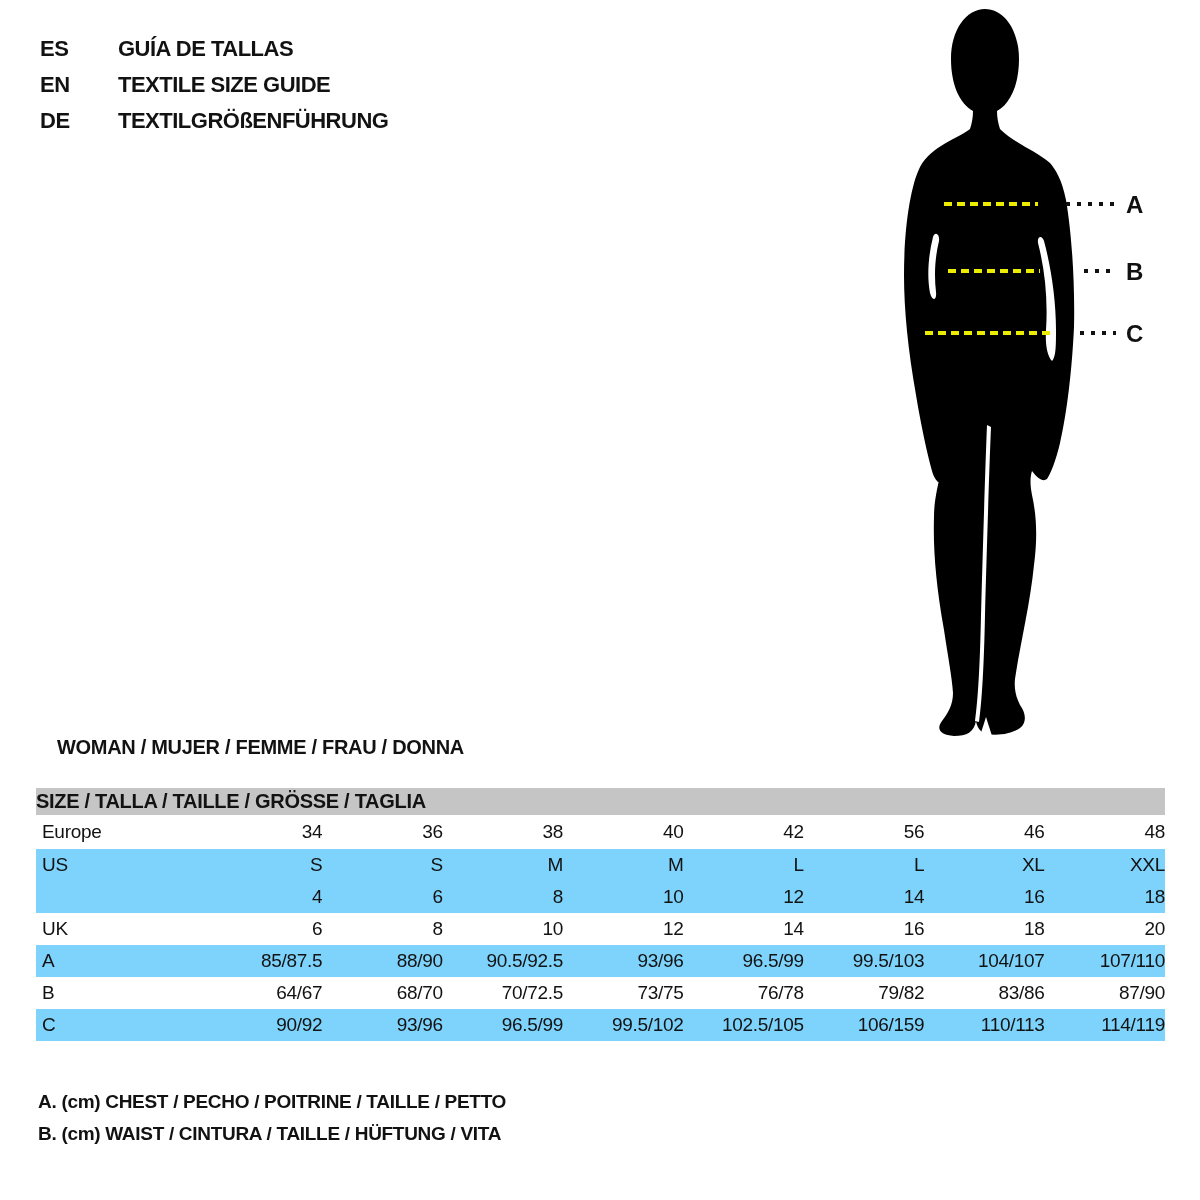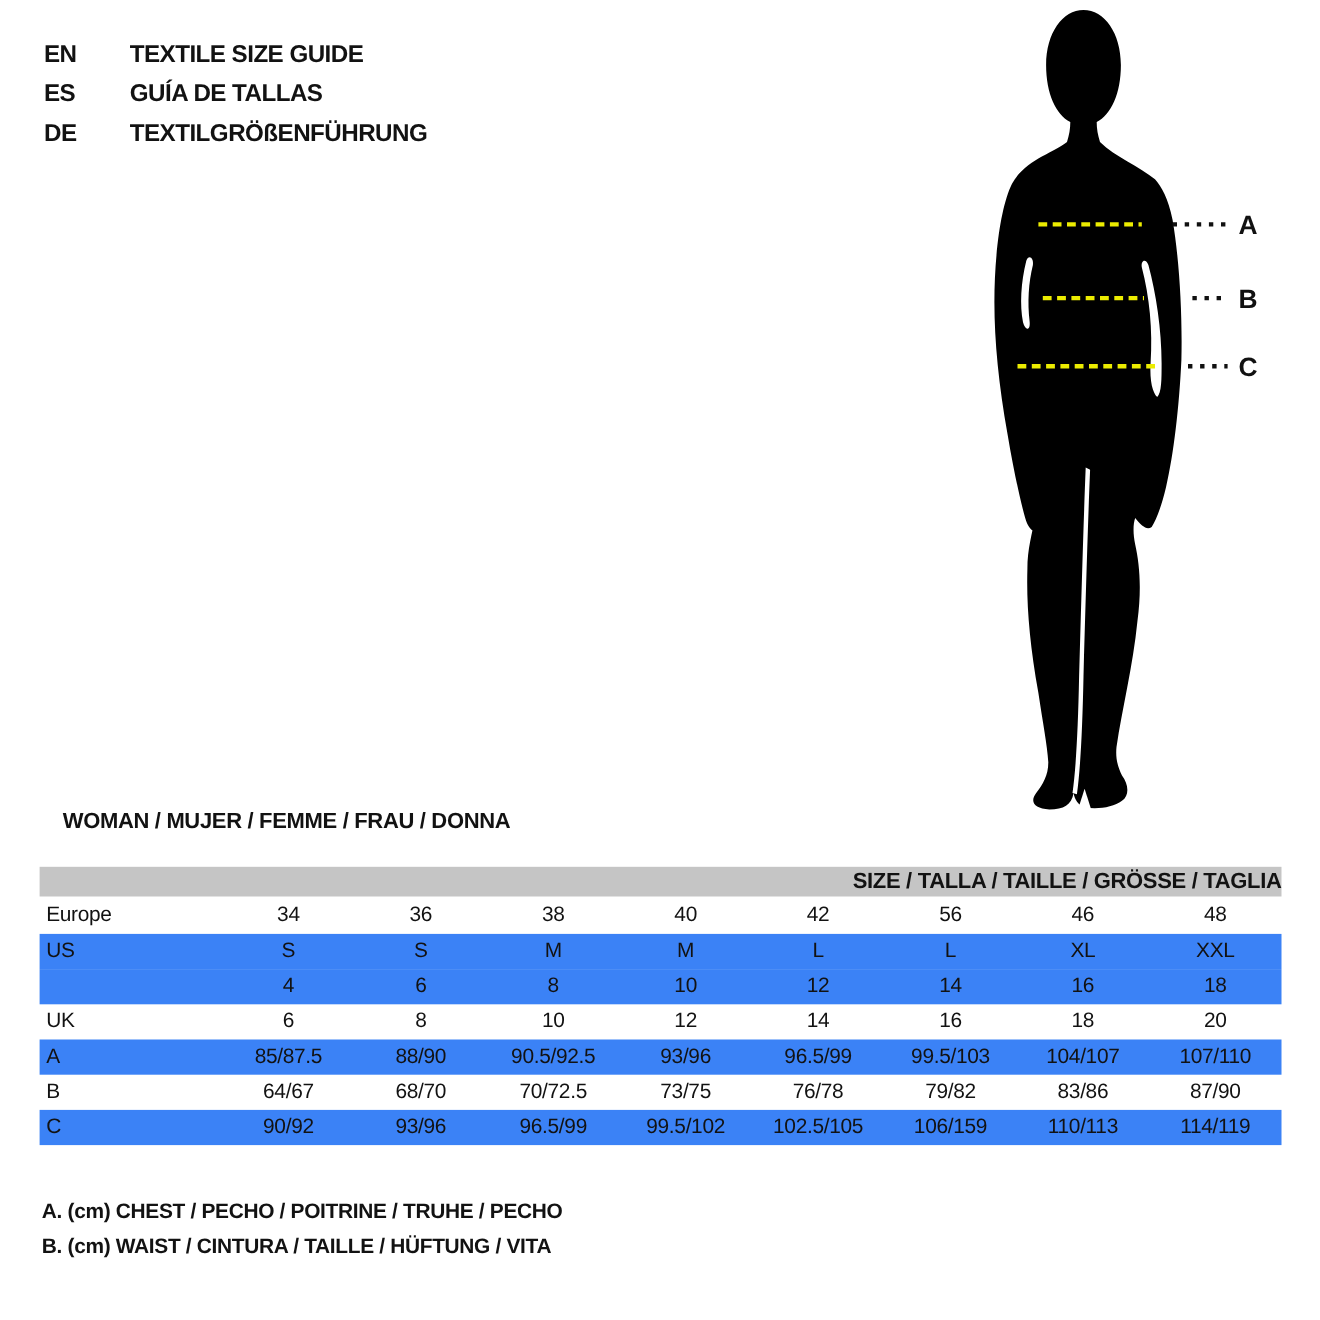--- a/index.html
+++ b/index.html
@@ -12,43 +12,43 @@
   .lang-row{display:flex;height:36px;align-items:center;}
   .lang-code{width:78px;font-size:22px;font-weight:bold;letter-spacing:-0.5px;}
   .lang-label{font-size:22px;font-weight:bold;letter-spacing:-0.5px;}
   
   .figure-wrap{position:absolute;left:870px;top:5px;width:290px;height:737px;}
   
   .section-title{position:absolute;left:57px;top:736px;font-size:20px;font-weight:bold;letter-spacing:-0.3px;}
   
   .size-table{position:absolute;left:36px;top:788px;width:1129px;}
   .thead{height:27px;line-height:27px;background:#c5c5c5;font-size:20px;font-weight:bold;
-         padding-left:12px;letter-spacing:-0.3px;text-align:right;}
+         padding-left:0;letter-spacing:-0.3px;}
   .trow{display:flex;height:32px;line-height:32px;font-size:19px;letter-spacing:-0.3px;}
   .trow.tall{height:34px;line-height:34px;}
   .tlabel{width:160px;padding-left:6px;}
-  .tcell{flex:1;text-align:center;}
-  .shaded{background:#3b82f6;}
+  .tcell{flex:1;text-align:right;}
+  .shaded{background:#7dd3fc;}
   
   .legend{position:absolute;left:38px;top:1086px;}
   .legend-line{height:32px;line-height:32px;font-size:19px;font-weight:bold;letter-spacing:-0.3px;}
 </style>
 </head>
 <body>
 
 <div class="canvas">
 
   <div class="lang-list">
     <div class="lang-row">
+      <span class="lang-code">ES</span>
+      <span class="lang-label">GUÍA DE TALLAS</span>
+    </div>
+    <div class="lang-row">
       <span class="lang-code">EN</span>
       <span class="lang-label">TEXTILE SIZE GUIDE</span>
-    </div>
-    <div class="lang-row">
-      <span class="lang-code">ES</span>
-      <span class="lang-label">GUÍA DE TALLAS</span>
     </div>
     <div class="lang-row">
       <span class="lang-code">DE</span>
       <span class="lang-label">TEXTILGRÖßENFÜHRUNG</span>
     </div>
   </div>
 
   <div class="figure-wrap">
     <svg width="290" height="737" viewBox="0 0 290 737" xmlns="http://www.w3.org/2000/svg">
 
@@ -197,17 +197,17 @@
       <span class="tcell">96.5/99</span>
       <span class="tcell">99.5/102</span>
       <span class="tcell">102.5/105</span>
       <span class="tcell">106/159</span>
       <span class="tcell">110/113</span>
       <span class="tcell">114/119</span>
     </div>
   </div>
 
   <div class="legend">
-    <div class="legend-line">A. (cm) CHEST / PECHO / POITRINE / TRUHE / PECHO</div>
+    <div class="legend-line">A. (cm) CHEST / PECHO / POITRINE / TAILLE / PETTO</div>
     <div class="legend-line">B. (cm) WAIST / CINTURA / TAILLE / HÜFTUNG / VITA</div>
   </div>
 
 </div>
 
 </body></html>

